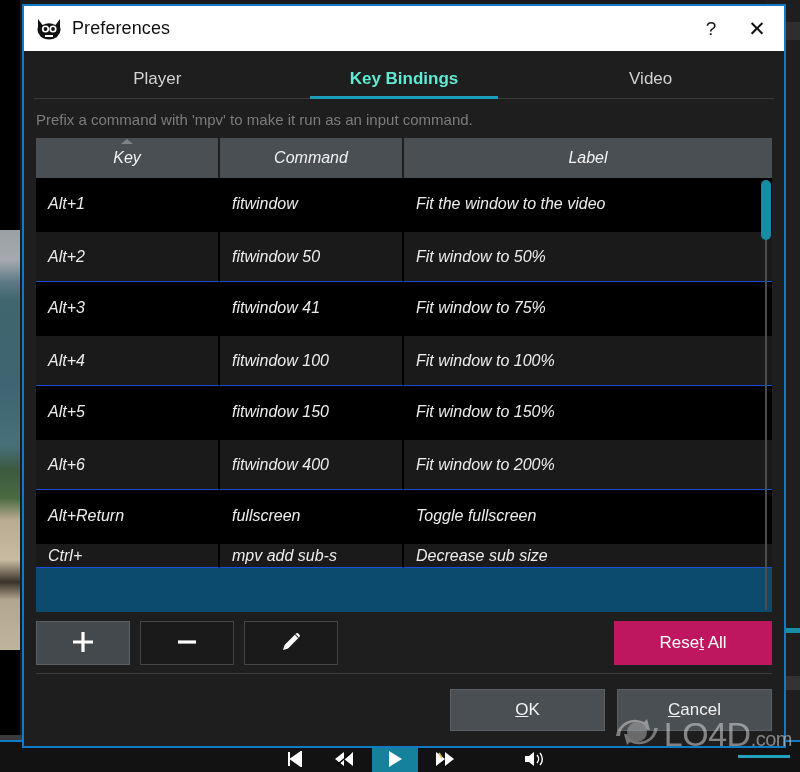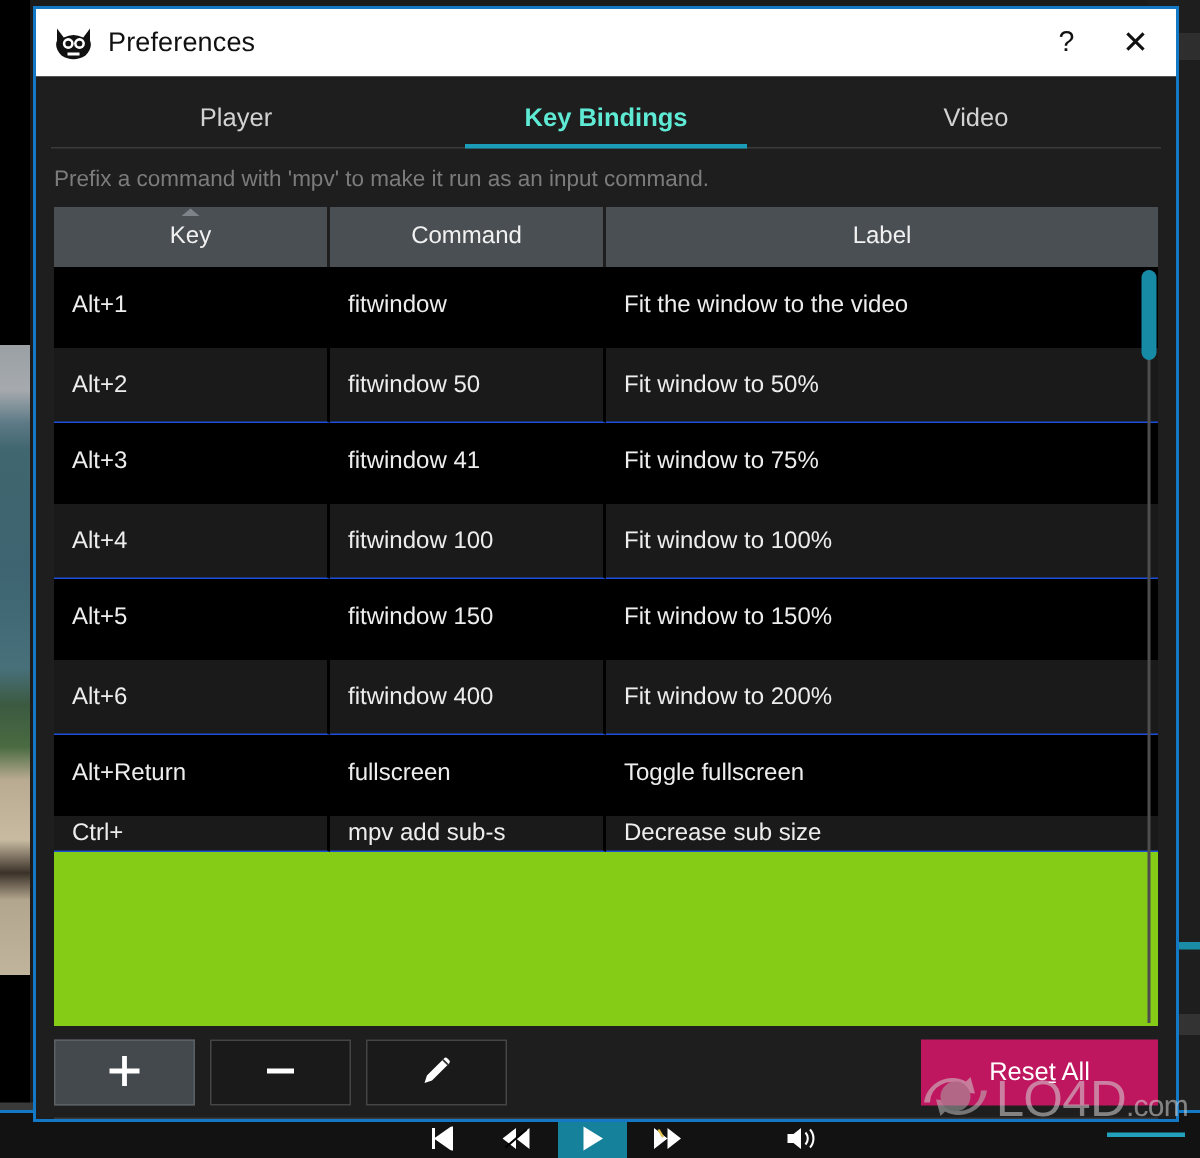--- a/index.html
+++ b/index.html
@@ -234,21 +234,22 @@
     padding: 12px 12px 10px 12px;
     flex: 0 0 auto;
   }
 
   
   .table-wrap {
     margin: 0 12px;
     flex: 1 1 auto;
     position: relative;
     overflow: hidden;
-    background: #84cc16;
+    background: #0c4a6e;
+    font-style: italic;
   }
   table.keys {
     width: 100%;
     border-collapse: separate;
     border-spacing: 0;
     table-layout: fixed;
   }
   table.keys th {
     background: #4a4f54;
     color: #f1f1f1;
@@ -561,20 +562,24 @@
             <svg width="24" height="24" viewBox="0 0 24 24">
               <path d="M4 20l1.6-5L17 3.6a1.6 1.6 0 012.3 0l1.1 1.1a1.6 1.6 0 010 2.3L9 18.4z" fill="#fff"></path>
               <path d="M16.2 4.4l3.4 3.4" stroke="#333" stroke-width="1.2"></path>
             </svg>
           </span>
         </button>
         <div class="spacer"></div>
         <button class="reset-btn"><span>Rese</span><span class="mn">t</span><span> All</span></button>
       </div>
 
+      <div class="footer">
+        <button class="dlg-btn"><span class="mn">O</span><span>K</span></button>
+        <button class="dlg-btn"><span class="mn">C</span><span>ancel</span></button>
+      </div>
 
     </div>
   </div>
 
   <div class="watermark">
     <span>
       <svg width="54" height="44" viewBox="0 0 54 44">
         <path d="M10 26a14 14 0 0122-11l-4 4 12 1-3-11-3 3A19 19 0 006 26z" fill="#cfcfcf"></path>
         <path d="M44 18a14 14 0 01-22 11l4-4-12-1 3 11 3-3A19 19 0 0048 18z" fill="#bdbdbd"></path>
         <circle cx="27" cy="22" r="10" fill="#a9a9a9"></circle>

